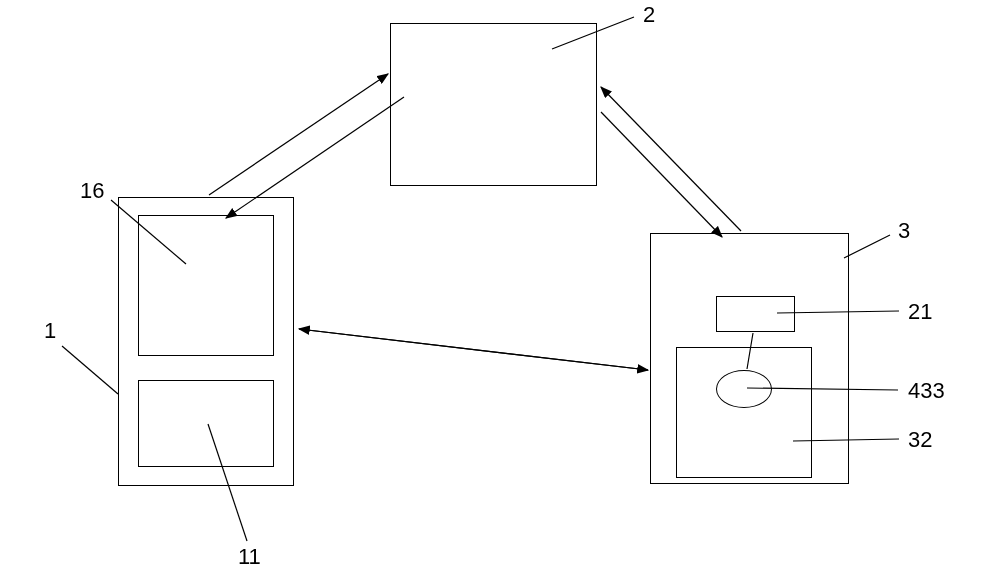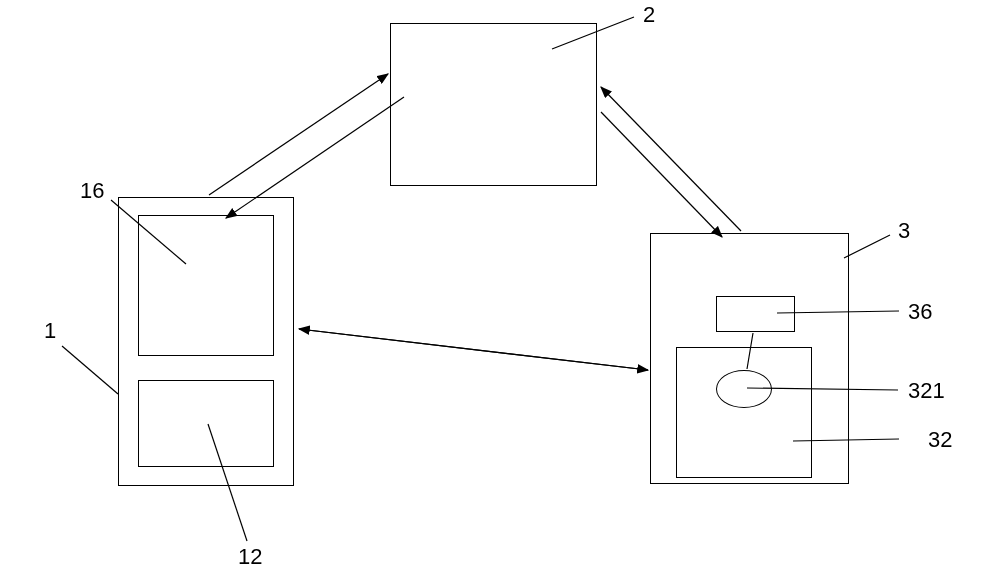--- a/index.html
+++ b/index.html
@@ -112,19 +112,19 @@
     <line class="leader-line" x1="777" y1="313" x2="899" y2="311"></line>
 
     <line class="leader-line" x1="747" y1="388" x2="898" y2="390"></line>
 
     <line class="leader-line" x1="793" y1="441" x2="899" y2="439"></line>
   </svg>
 
   <div class="label" style="left:643px; top:2px;">2</div>
   <div class="label" style="left:80px; top:178px;">16</div>
   <div class="label" style="left:44px; top:318px;">1</div>
-  <div class="label" style="left:238px; top:544px;">12</div>
+  <div class="label" style="left:238px; top:544px;">11</div>
   <div class="label" style="left:898px; top:218px;">3</div>
-  <div class="label" style="left:908px; top:299px;">36</div>
-  <div class="label" style="left:908px; top:378px;">321</div>
-  <div class="label" style="left:908px; top:427px;margin-left:20px;">32</div>
+  <div class="label" style="left:908px; top:299px;">21</div>
+  <div class="label" style="left:908px; top:378px;">433</div>
+  <div class="label" style="left:908px; top:427px;">32</div>
 
 </div>
 
 </body></html>

